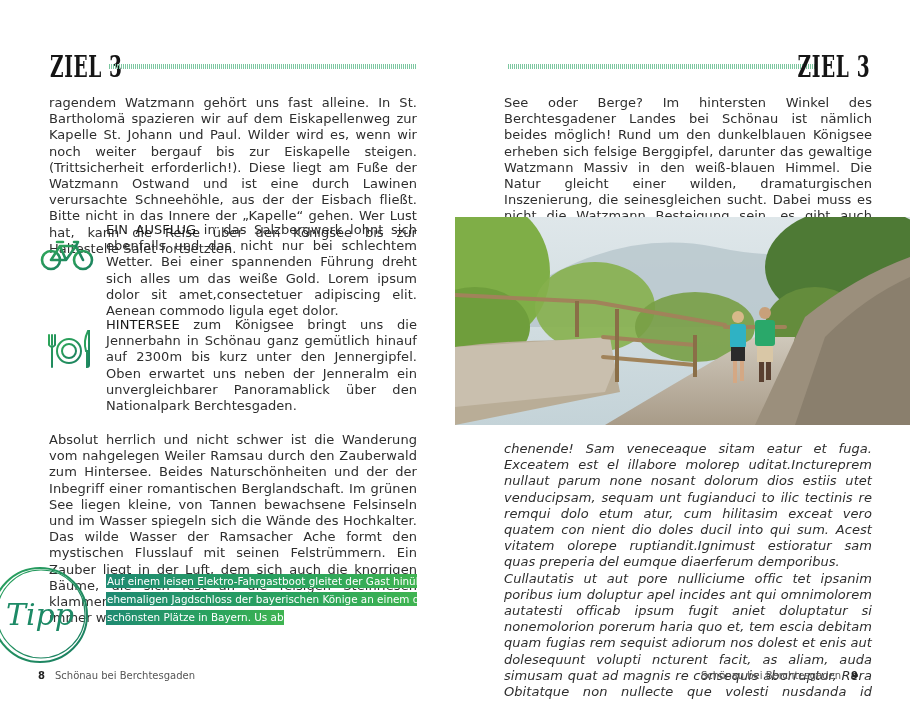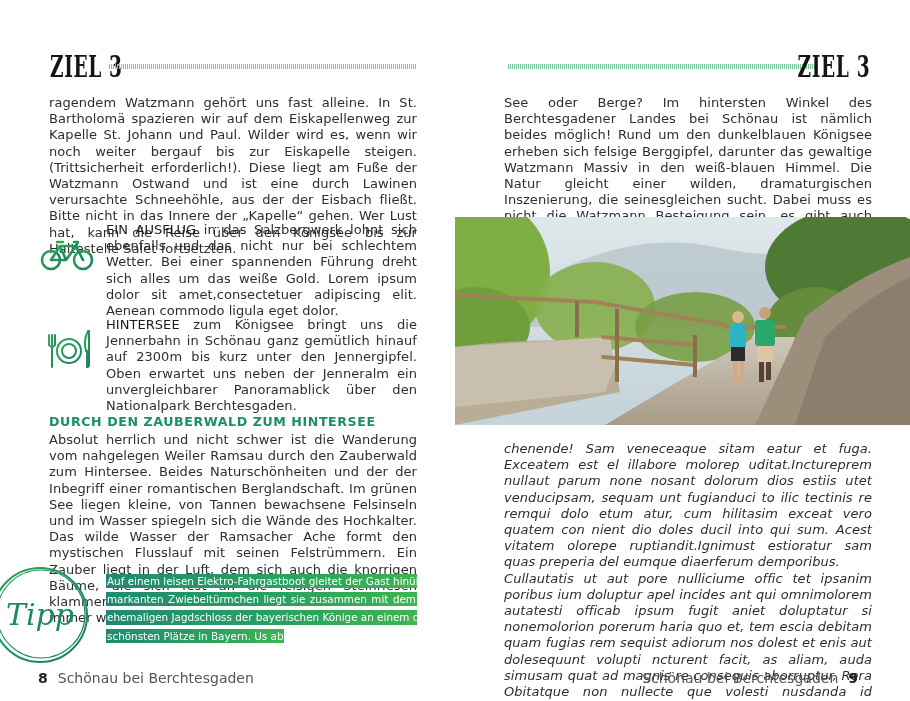--- a/index.html
+++ b/index.html
@@ -49,21 +49,21 @@
       color: #ffffff; padding: 1px 1px;
       background: linear-gradient(90deg, #1f8a72 0%, #2aa35e 60%, #3fb451 100%);
       text-align: justify; text-align-last: justify; width: 311px; white-space: nowrap; overflow: hidden;
     }
     .tipp-line.last { text-align-last: left; width: 178px; }
 
     .icon-bike { position: absolute; left: 40px; top: 238px; width: 54px; height: 34px; }
     .icon-plate { position: absolute; left: 45px; top: 327px; width: 48px; height: 44px; }
     .tipp-badge { position: absolute; left: -12px; top: 563px; width: 104px; height: 104px; }
 
-    .footer { position: absolute; top: 670px; font-size: 14px; color: #555; }
+    .footer { position: absolute; top: 670px; font-size: 10px; color: #555; }
     .footer .num { font-weight: bold; color: #222; }
     .page-left .footer { left: 38px; }
     .page-left .footer .num { margin-right: 10px; }
     .page-right .footer { right: 52px; margin-left: 22px; }
     .page-right .footer .num { margin-left: 10px; }
 
     .rp-intro { left: 49px; top: 95px; width: 368px; }
     .rp-photo { position: absolute; left: 0; top: 217px; width: 455px; height: 208px; overflow: hidden; }
     .rp-body { left: 49px; top: 441px; width: 368px; font-style: italic; }
   </style>
@@ -109,40 +109,38 @@
       <circle cx="24" cy="24" r="12"></circle>
       <circle cx="24" cy="24" r="7"></circle>
       <path d="M43 4 Q38 14 41 24 L42 24 L42 40 Q44 40 44 38 L44 4 Z"></path>
     </g>
   </svg>
 
   <div class="text lp-alternativ">
     <p class="last"><span class="bold-lead">HINTERSEE</span><span> zum Königsee bringt uns die Jennerbahn in Schönau ganz gemütlich hinauf auf 2300m bis kurz unter den Jennergipfel. Oben erwartet uns neben der Jenneralm ein unvergleichbarer Panoramablick über den Nationalpark Berchtesgaden.</span></p>
   </div>
 
-  <div class="lp-zauber-head">DURCH DEN ZAUBERWALD ZUM HINTERSEE</div>
   <div class="text lp-zauber">
     <p class="last">Absolut herrlich und nicht schwer ist die Wanderung vom nahgelegen Weiler Ramsau durch den Zauberwald zum Hintersee. Beides Naturschönheiten und der der Inbegriff einer romantischen Berglandschaft. Im grünen See liegen kleine, von Tannen bewachsene Felsinseln und im Wasser spiegeln sich die Wände des Hochkalter. Das wilde Wasser der Ramsacher Ache formt den mystischen Flusslauf mit seinen Felstrümmern. Ein Zauber liegt in der Luft, dem sich auch die knorrigen Bäume, die sich fest an die felsigen Steinriesen klammern nicht entziehen können. Dabei stellt sich immer wieder die Frage:</p>
   </div>
 
   <svg class="tipp-badge" viewBox="0 0 104 104">
     <defs>
       <linearGradient id="gt" x1="0" y1="0" x2="1" y2="1">
         <stop offset="0" stop-color="#2aa35e"></stop>
           <stop offset="1" stop-color="#1a7d62"></stop>
       </linearGradient>
     </defs>
     <circle cx="52" cy="52" r="47" fill="none" stroke="url(#gt)" stroke-width="2"></circle>
     <circle cx="53" cy="51" r="44" fill="none" stroke="url(#gt)" stroke-width="1.2"></circle>
     <text x="52" y="62" text-anchor="middle" font-family="DejaVu Serif, serif" font-style="italic" font-size="30" fill="#1d8a66">Tipp</text>
   </svg>
 
   <div class="tipp-box">
     <span class="tipp-line">Auf einem leisen Elektro-Fahrgastboot gleitet der Gast hinüber</span>
-    <span class="tipp-line">markanten Zwiebeltürmchen liegt sie zusammen mit dem</span>
     <span class="tipp-line">ehemaligen Jagdschloss der bayerischen Könige an einem der</span>
     <span class="tipp-line last">schönsten Plätze in Bayern. Us abo.</span>
   </div>
 
   <div class="footer">
     <span class="num">8</span><span>Schönau bei Berchtesgaden</span>
   </div>
 </div>
 
 <div class="page page-right">

